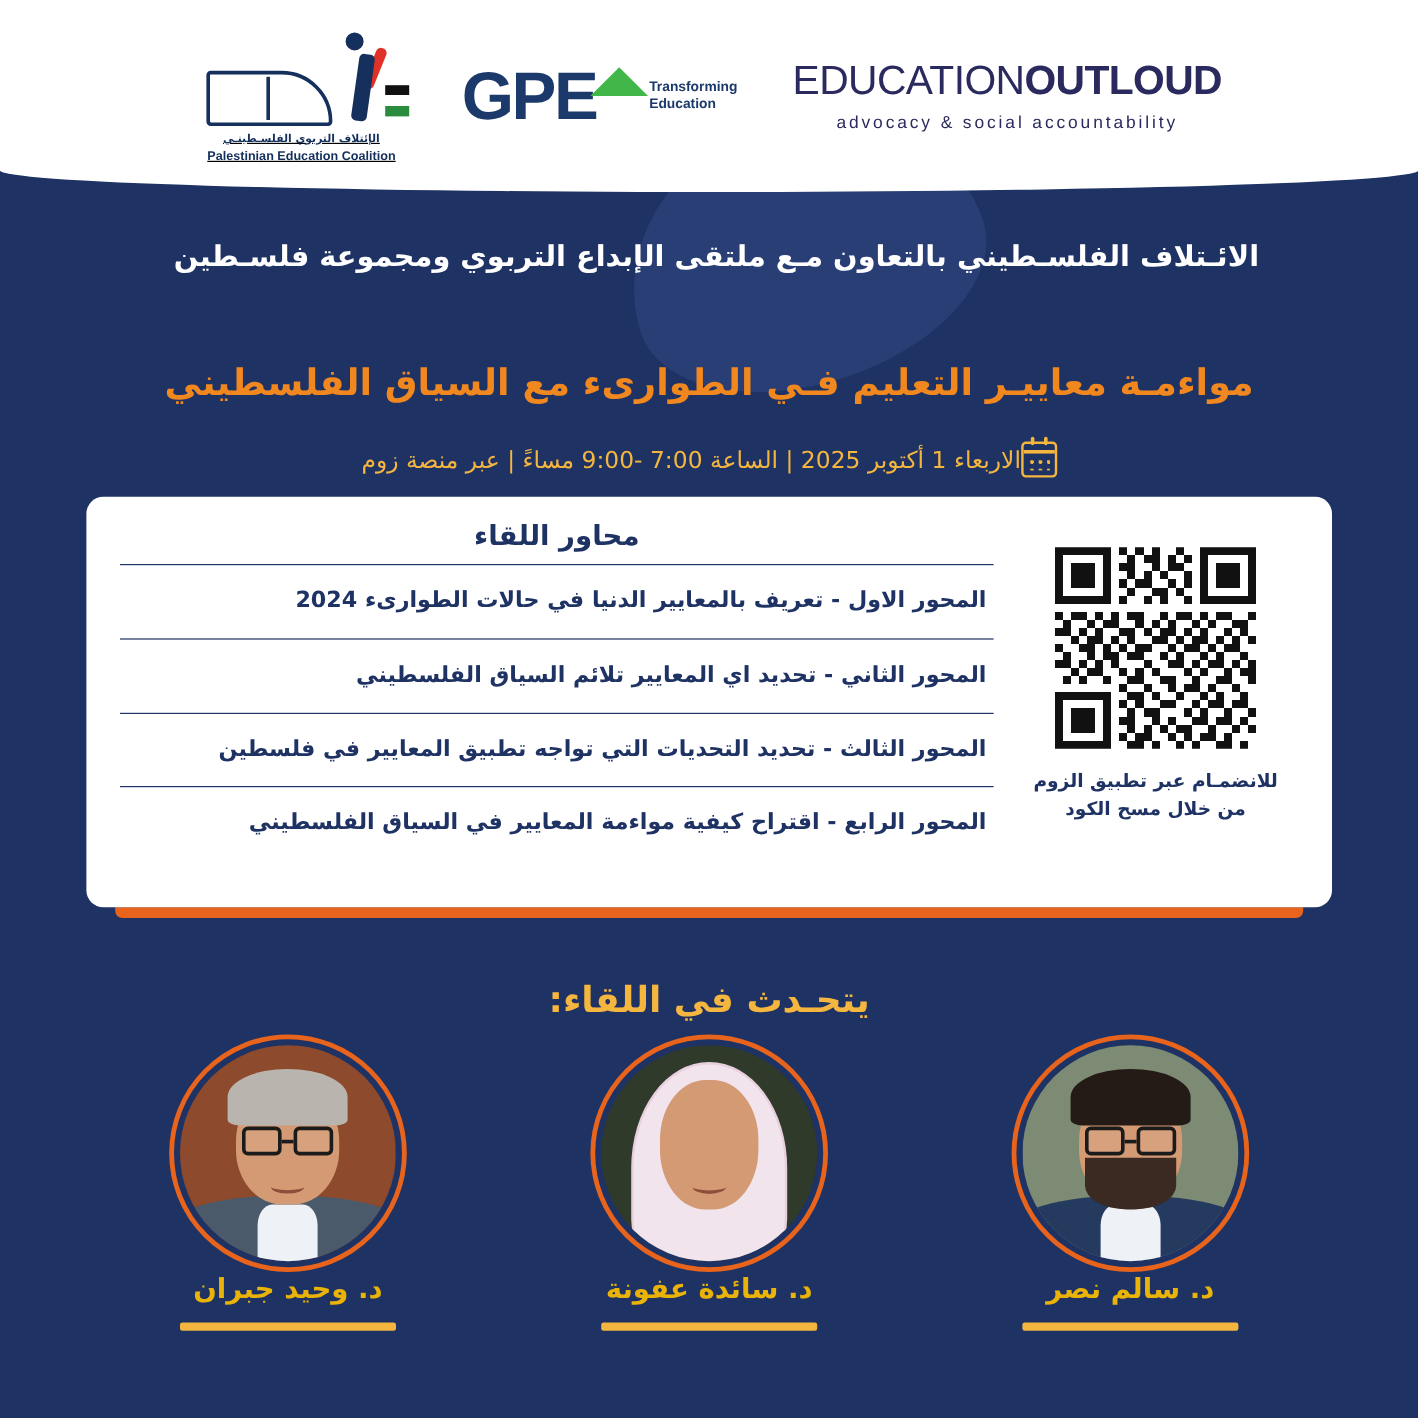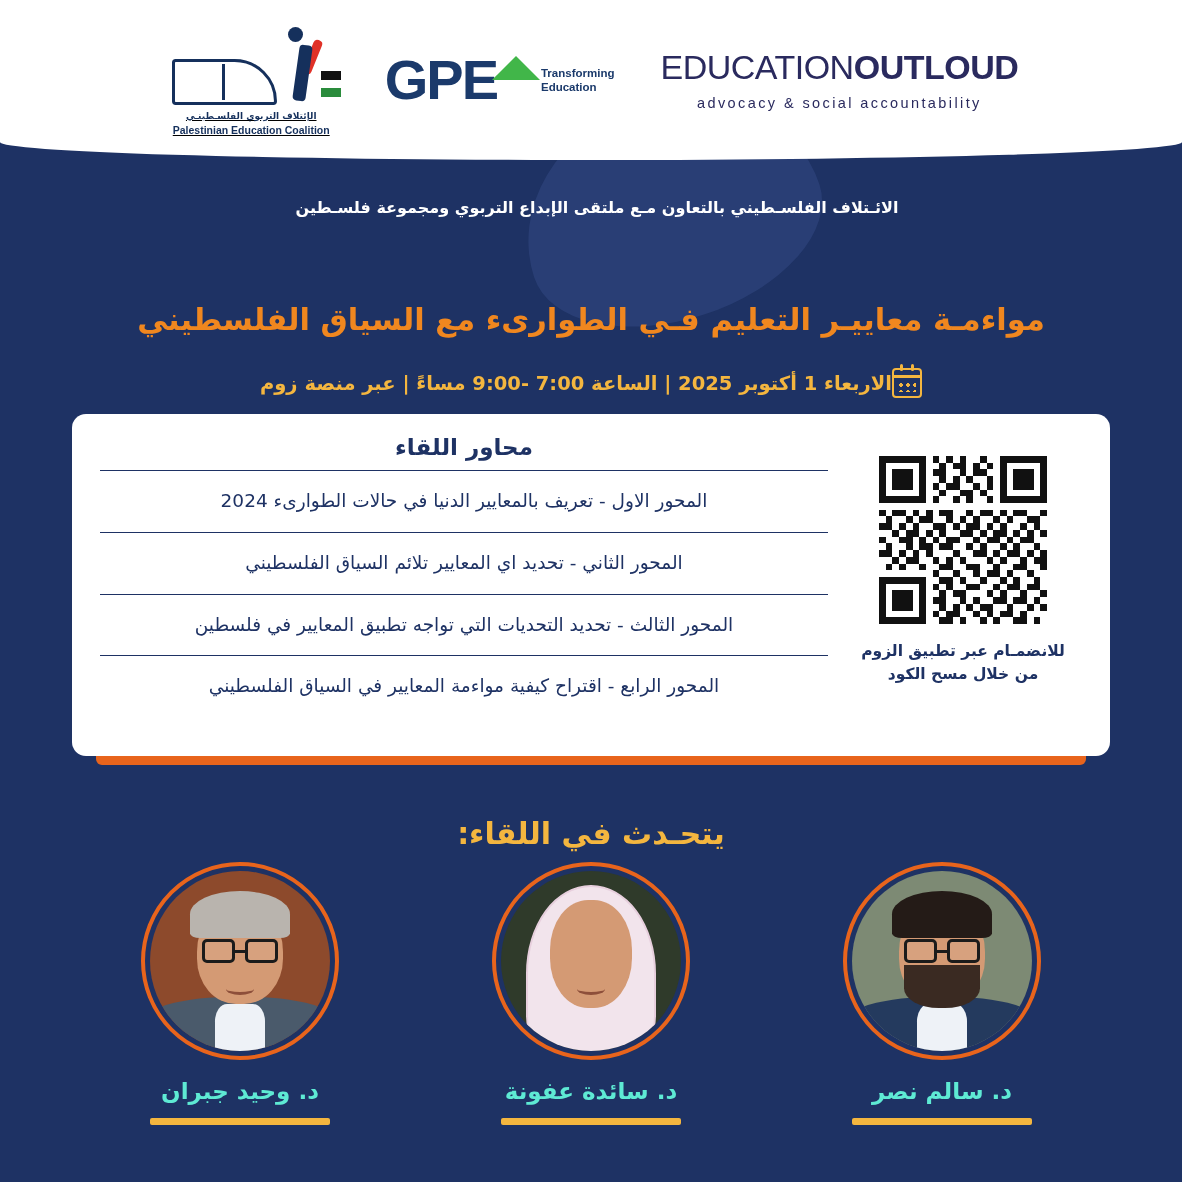--- a/index.html
+++ b/index.html
@@ -116,32 +116,32 @@
   .pec-en {
     margin-top: 3px;
     font-size: 10.5px; color: #15305c; font-weight: bold; direction: ltr;
     font-family: "Liberation Sans", sans-serif;
   }
 
   
   .intro {
     position: absolute; left: 40px; right: 28px; top: 196px;
     text-align: center; color: #ffffff;
-    font-size: 16px; font-weight: bold; line-height: 1.55;
+    font-size: 24px; font-weight: bold; line-height: 1.55;
     letter-spacing: .2px;
   }
   .title {
     position: absolute; left: 30px; right: 30px; top: 300px;
     text-align: center; color: #f0871f;
     font-size: 30.5px; font-weight: bold; line-height: 1.3;
   }
   .when {
     position: absolute; left: 60px; right: 60px; top: 368px;
     display: flex; align-items: center; justify-content: center; gap: 0;
-    color: #f4b63f; font-size: 19.5px; font-weight: bold;
+    color: #f4b63f; font-size: 19.5px; font-weight: normal;
   }
   .cal-icon {
     width: 30px; height: 30px; border: 2.6px solid #f4b63f;
     border-radius: 4px; position: relative; flex: 0 0 auto;
   }
   .cal-icon:before {
     content: ""; position: absolute; left: 0; right: 0; top: 5px;
     height: 2.6px; background: #f4b63f;
   }
   .cal-icon:after {
@@ -182,22 +182,22 @@
     margin-top: 16px; text-align: center; color: #1e3264;
     font-size: 15.5px; font-weight: bold; line-height: 1.5;
   }
 
   .topics-col { flex: 1 1 auto; padding: 4px 10px 0 6px; }
   .topics-title {
     text-align: center; color: #1e3264;
     font-size: 23px; font-weight: bold; margin-bottom: 10px;
   }
   .topic {
-    color: #1e3264; font-size: 18.5px; font-weight: normal;
-    text-align: center; line-height: 1.45;
+    color: #1e3264; font-size: 18.5px; font-weight: bold;
+    text-align: right; line-height: 1.45;
     padding: 17px 6px;
     border-top: 1.4px solid #1e3264;
   }
   .topic:first-of-type { border-top: none; padding-top: 8px; }
 
   
   .speakers-head {
     position: absolute; left: 0; right: 0; top: 792px;
     text-align: center;
     color: #f4b63f; font-size: 30px; font-weight: bold; margin-top: 24px;
@@ -212,22 +212,22 @@
     border-radius: 50%;
     border: 4px solid #e8641c;
     padding: 5px;
     background: #1e3264;
   }
   .avatar {
     width: 100%; height: 100%; border-radius: 50%;
     overflow: hidden; position: relative;
   }
   .sp-name {
-    margin-top: 18px;
-    color: #5eead4; font-size: 23px; font-weight: bold;
+    margin-top: 2px;
+    color: #eab308; font-size: 23px; font-weight: bold;
   }
   .sp-rule {
     margin: 14px auto 0; width: 180px; height: 7px;
     background: #f4b63f; border-radius: 2px;
   }
 
   
   .ph { position: absolute; inset: 0; }
   .ph .bg { position: absolute; inset: 0; }
   .ph .neck {

